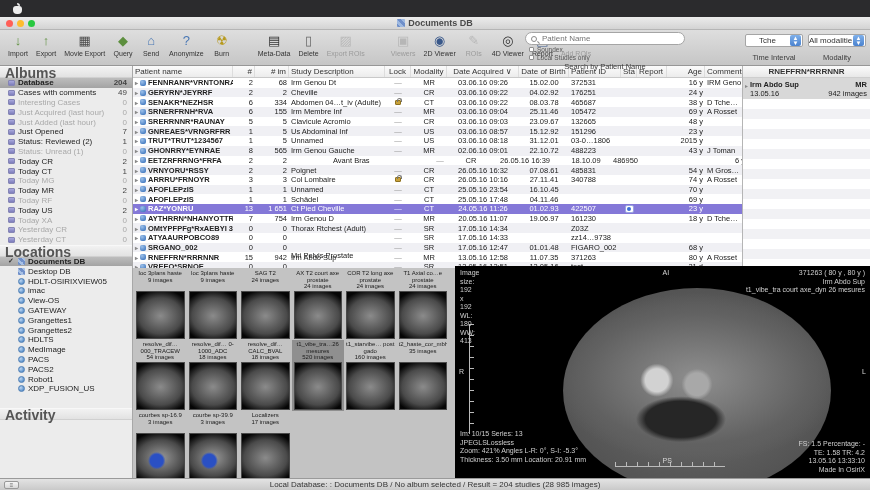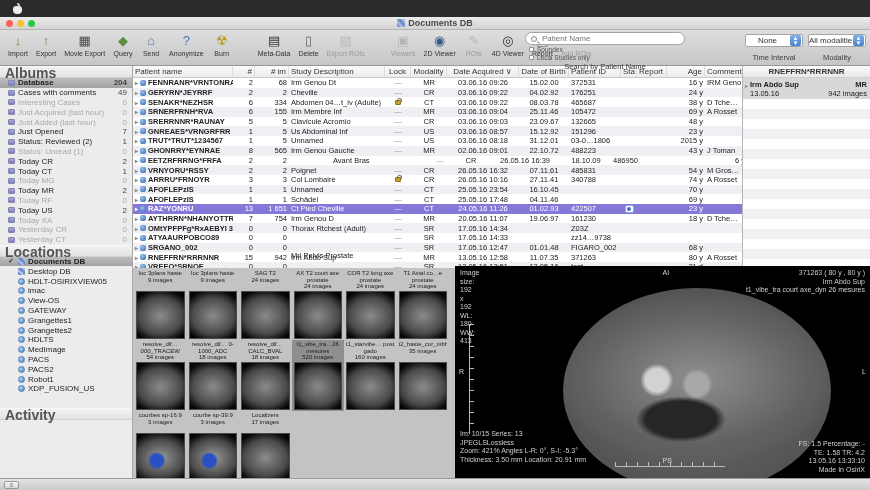--- a/index.html
+++ b/index.html
@@ -236,21 +236,21 @@
       </div>
       <div class="cbrow">
         <span class="cb"></span>
         <span>Local Studies only</span>
       </div>
       <div class="toollbl">Search by Patient Name</div>
     </div>
 
     <div class="ddblock time">
       <div class="dropdown">
-        <span class="val">None</span>
+        <span class="val">Tche</span>
         <span class="ddbtn">
             <span>▲</span>
             <span>▼</span>
           </span>
       </div>
       <div class="ddlbl">Time Interval</div>
     </div>
 
     <div class="ddblock mod">
       <div class="dropdown">
@@ -637,21 +637,21 @@
           <span>VRNYORU*RSSY</span>
         </div>
         <div class="td r" style="width: 22px;">2</div>
         <div class="td r" style="width: 34px;">2</div>
         <div class="td" style="width: 96px;">Poignet</div>
         <div class="td c" style="width: 26px;">
           <span class="dash">—</span>
         </div>
         <div class="td c" style="width: 36px;">CR</div>
         <div class="td c" style="width: 72px;">26.05.16 16:32</div>
-        <div class="td c" style="width: 50px;">07.11.61</div>
+        <div class="td c" style="width: 50px;">07.08.61</div>
         <div class="td" style="width: 52px;">485831</div>
         <div class="td c" style="width: 16px;"></div>
         <div class="td" style="width: 30px;"></div>
         <div class="td r" style="width: 38px;">54 y</div>
         <div class="td" style="width: 40px;">M Gros…</div>
       </div>
       <div class="trow">
         <div class="td pn" style="width: 100px;">
           <span class="tri">▸</span>
           <span class="pdot"></span>
@@ -988,15 +988,16 @@
     <div class="orient t">AI</div>
     <div class="orient b">PS</div>
     <div class="orient l">R</div>
     <div class="orient r">L</div>
     <div class="hruler"></div>
     <div class="vruler"></div>
   </div>
 
   <div class="statusbar">
     <span class="sbbtn">≡</span>
+    <span>Local Database: : Documents DB / No album selected / Result = 204 studies (28 985 images)</span>
   </div>
 
 </div>
 
 </body></html>

